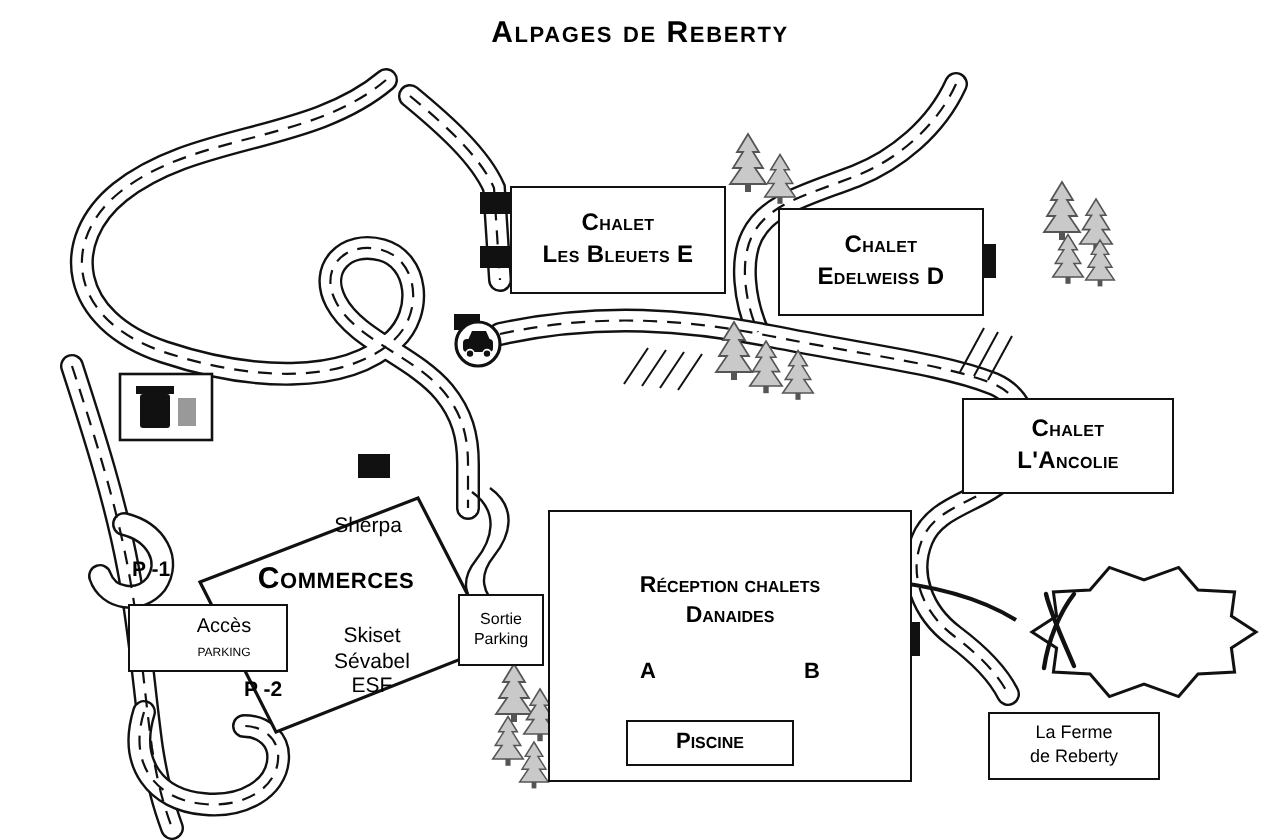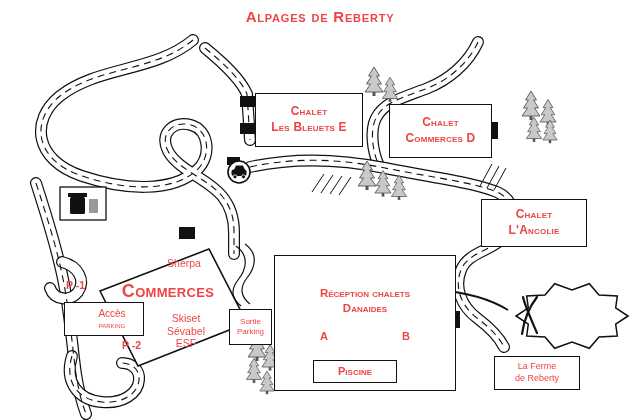--- a/index.html
+++ b/index.html
@@ -1,17 +1,17 @@
 <!DOCTYPE html>
 <html><head>
 <meta charset="utf-8">
 <style>
   html,body{margin:0;padding:0;background:#fff;}
   #map{position:relative;width:640px;height:420px;background:#fff;overflow:hidden;
-       font-family:"Liberation Sans",sans-serif;color:#ef4444;}
+       font-family:"Liberation Sans",sans-serif;color:#000000;}
   #map svg.layer{position:absolute;left:0;top:0;}
 
   
   .road-casing{fill:none;stroke:#111;stroke-width:12;stroke-linecap:round;}
   .road-fill{fill:none;stroke:#fff;stroke-width:9.6;stroke-linecap:round;}
   .road-dash{fill:none;stroke:#111;stroke-width:1.1;stroke-dasharray:7 5;}
   .thin{fill:none;stroke:#111;stroke-width:1.2;}
   .hatch{stroke:#111;stroke-width:1;}
 
   .t{position:absolute;}
@@ -143,21 +143,21 @@
 
   <div class="t sc b" style="left:0;top:8px;width:640px;text-align:center;font-size:15px;letter-spacing:.8px;">Alpages de Reberty</div>
 
   <div class="boxed chalet" style="left:255px;top:93px;width:106px;height:52px;">
     <div>Chalet</div>
     <div>Les Bleuets E</div>
   </div>
 
   <div class="boxed chalet" style="left:389px;top:104px;width:101px;height:52px;">
     <div>Chalet</div>
-    <div>Commerces D</div>
+    <div>Edelweiss D</div>
   </div>
 
   <div class="boxed chalet" style="left:481px;top:199px;width:104px;height:46px;">
     <div>Chalet</div>
     <div>L'Ancolie</div>
   </div>
 
   <div class="boxed reception" style="left:274px;top:255px;width:180px;height:104px;">
     <div>Réception chalets</div>
     <div>Danaides</div>
@@ -174,27 +174,27 @@
   <div class="boxed small-box" style="left:494px;top:356px;width:84px;height:32px;font-size:9px;">
     <div>La Ferme</div>
     <div>de Reberty</div>
   </div>
 
   <div class="boxed small-box" style="left:64px;top:302px;width:62px;height:32px;padding-left:16px;">
     <div style="font-size:10px;">Accès</div>
     <div class="sc" style="font-size:8.5px;">parking</div>
   </div>
 
-  <div class="boxed small-box" style="left:229px;top:297px;width:41px;height:34px;font-size:8px;margin-top:12px;">
+  <div class="boxed small-box" style="left:229px;top:297px;width:41px;height:34px;font-size:8px;">
     <div>Sortie</div>
     <div>Parking</div>
   </div>
 
   <div class="t" style="left:148px;top:257px;width:72px;text-align:center;font-size:10.5px;">Sherpa</div>
-  <div class="t sc b" style="left:112px;top:281px;width:112px;text-align:center;font-size:18px;letter-spacing:.3px;">Commerces</div>
+  <div class="t sc b" style="left:112px;top:281px;width:112px;text-align:center;font-size:15px;letter-spacing:.3px;">Commerces</div>
   <div class="t" style="left:146px;top:312px;width:80px;text-align:center;font-size:10.5px;line-height:1.2;">
     <div>Skiset</div>
     <div>Sévabel</div>
     <div>ESF</div>
   </div>
 
   <div class="t b" style="left:66px;top:279px;font-size:10.5px;">P -1</div>
   <div class="t b" style="left:122px;top:339px;font-size:10.5px;">P -2</div>
 
 

